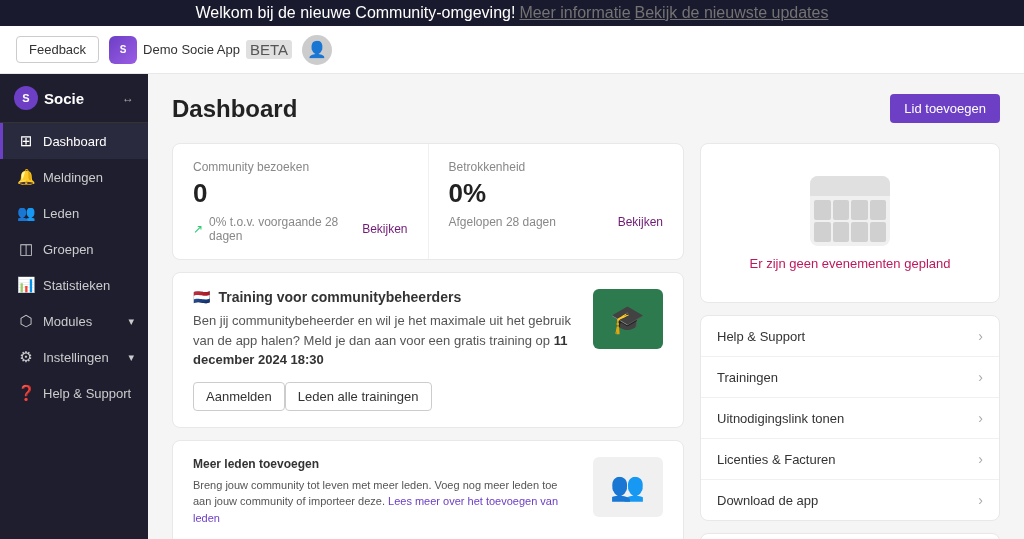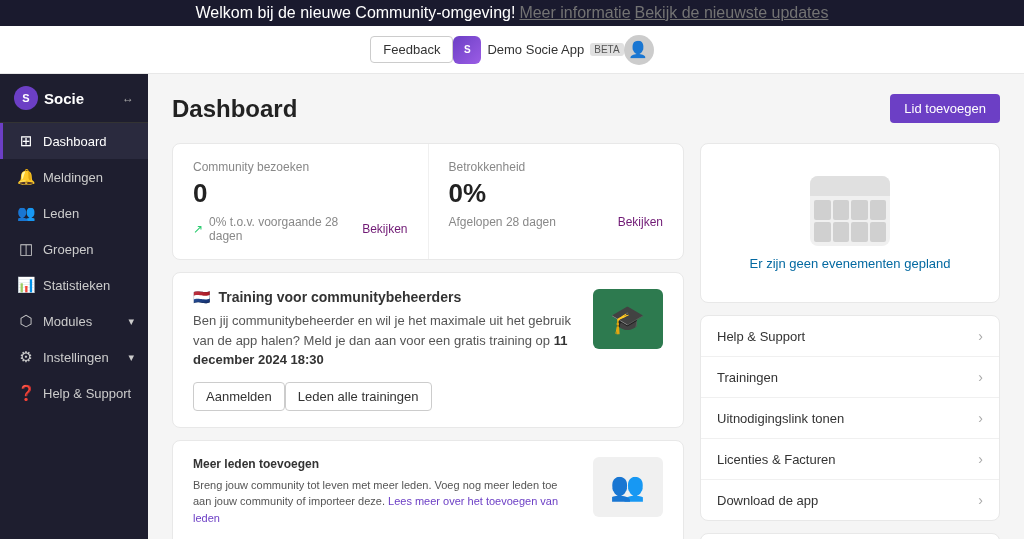--- a/index.html
+++ b/index.html
@@ -19,22 +19,23 @@
       min-height: 24px;
     }
     .top-bar a { color: #737373; text-decoration: underline; }
 
     
     .header {
       background: #fff;
       border-bottom: 1px solid #e8e8e8;
       display: flex;
       align-items: center;
-      justify-content: center;
+      justify-content: flex-start;
       padding: 8px 16px;
+      gap: 10px;
       height: 48px;
     }
     .feedback-btn {
       background: #fff;
       border: 1px solid #ccc;
       border-radius: 4px;
       padding: 5px 12px;
       font-size: 13px;
       cursor: pointer;
       color: #333;
@@ -49,21 +50,21 @@
     .demo-badge .app-icon {
       width: 28px; height: 28px;
       background: linear-gradient(135deg, #6c3fc5, #9b5de5);
       border-radius: 6px;
       display: flex; align-items: center; justify-content: center;
       color: #fff; font-size: 10px; font-weight: bold;
     }
     .beta-tag {
       background: #e0e0e0;
       border-radius: 3px;
-      font-size: 10px;
+      font-size: 15px;
       padding: 1px 4px;
       color: #555;
     }
     .user-avatar {
       width: 30px; height: 30px;
       background: #ccc;
       border-radius: 50%;
       display: flex; align-items: center; justify-content: center;
       font-size: 16px;
       color: #666;
@@ -244,21 +245,21 @@
       background: #fff;
       border-radius: 8px;
       border: 1px solid #e8e8e8;
       padding: 20px;
       display: flex;
       flex-direction: column;
       align-items: center;
       justify-content: center;
       min-height: 160px;
     }
-    .events-text { font-size: 13px; color: #0369a1; text-align: center; }
+    .events-text { font-size: 13px; color: #be185d; text-align: center; }
 
     
     .cal-visual {
       width: 80px; height: 70px;
       background: #f0f0f0;
       border-radius: 8px;
       display: flex; flex-direction: column;
       overflow: hidden;
       margin-bottom: 10px;
     }

